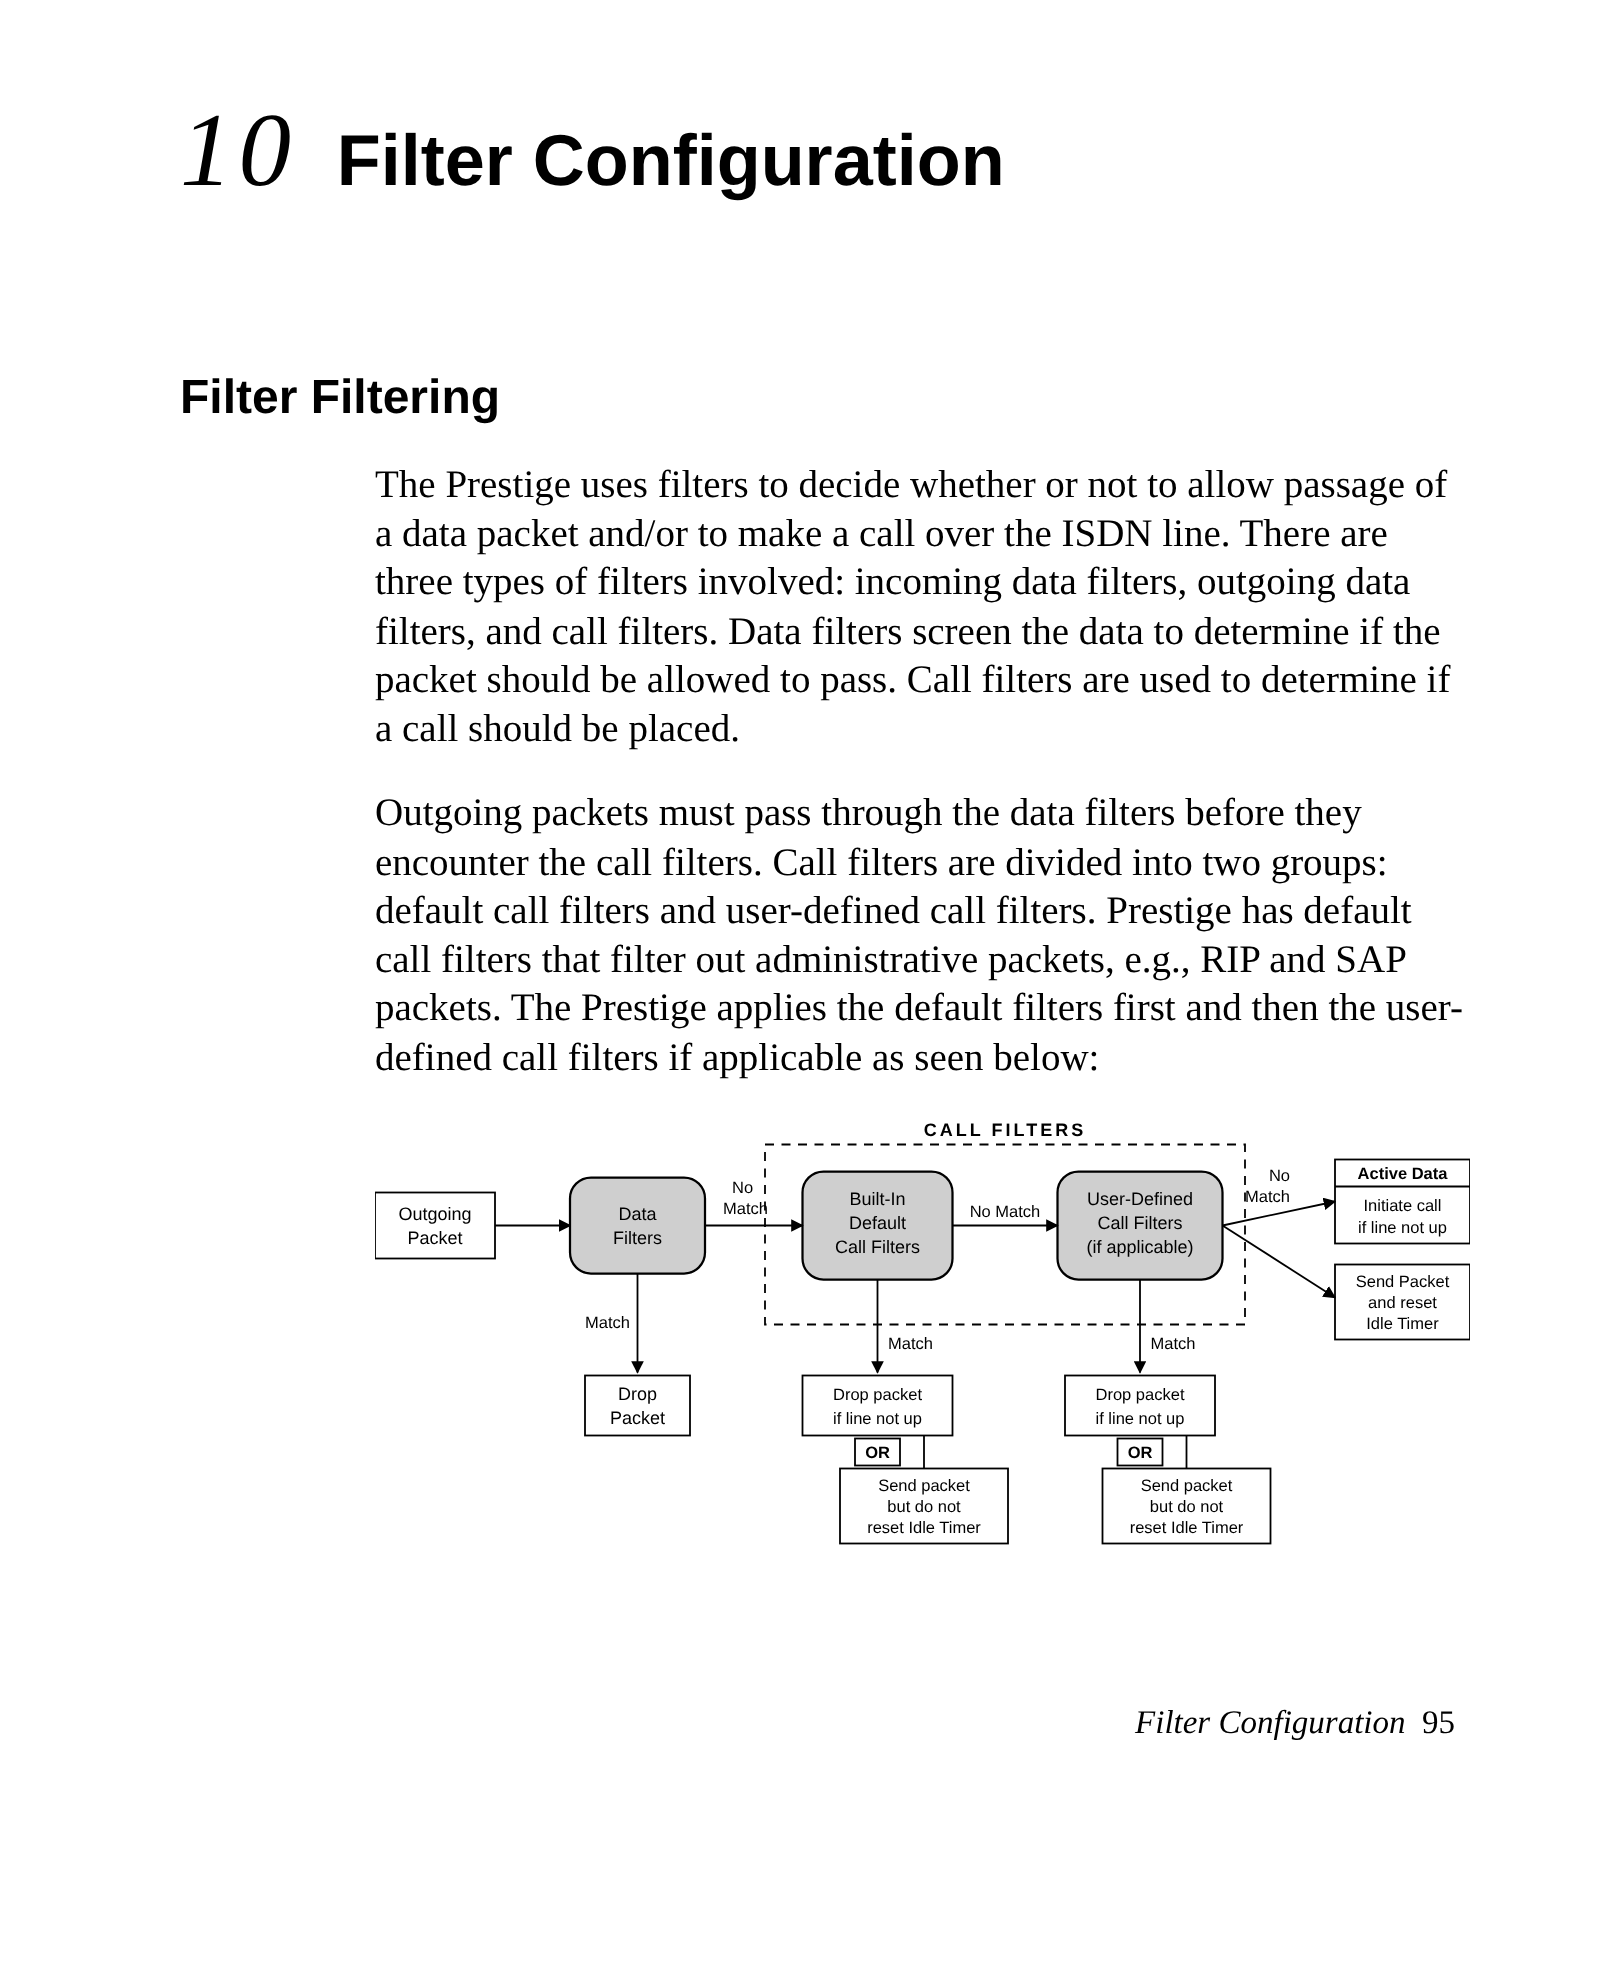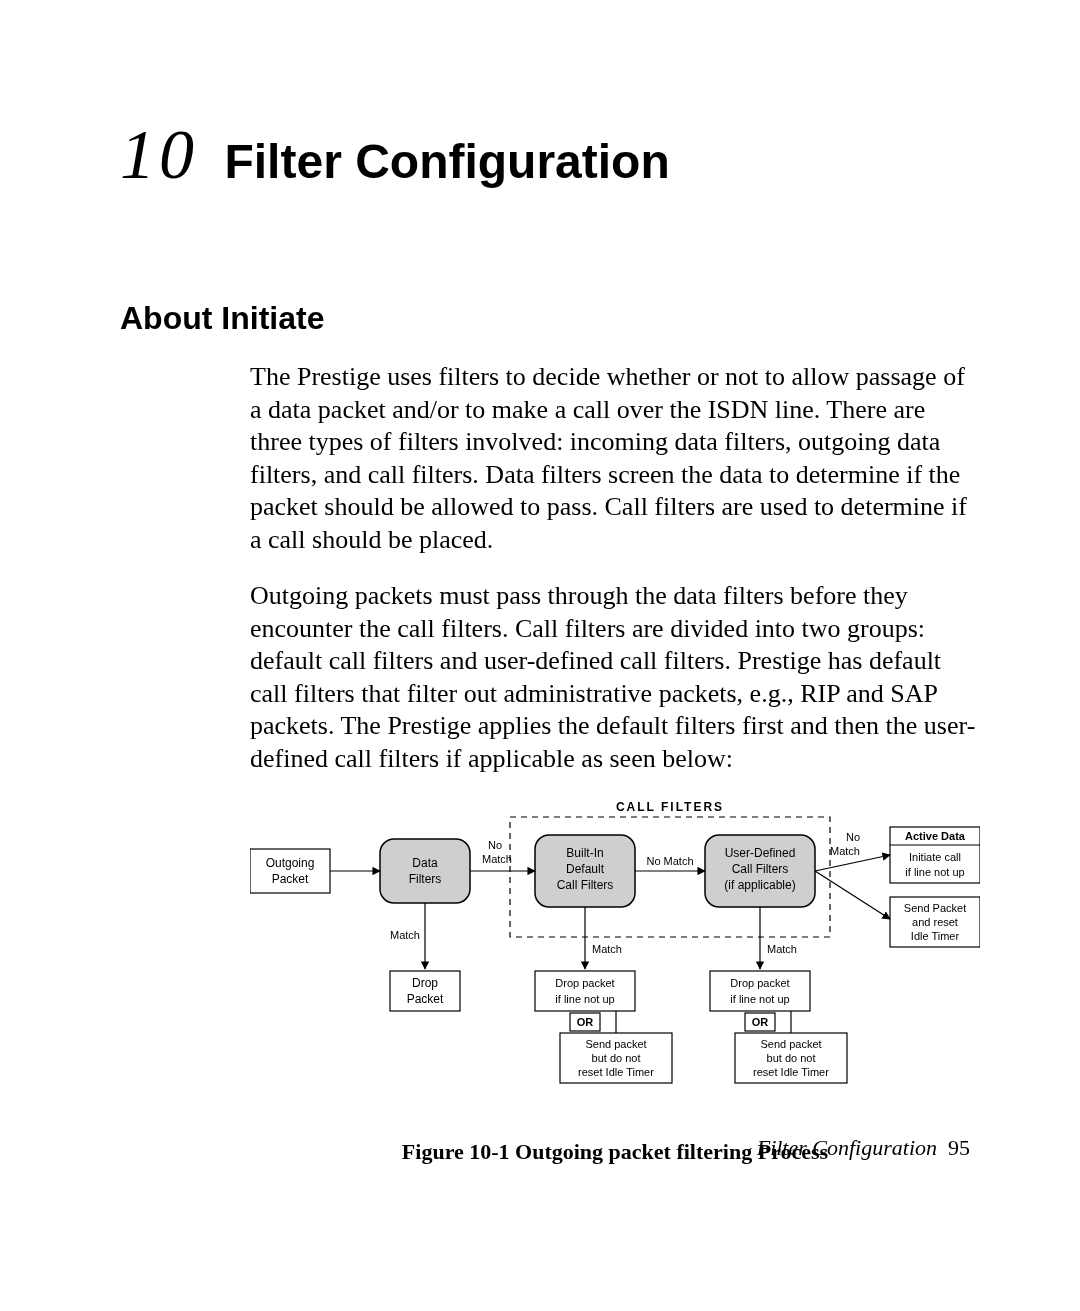--- a/index.html
+++ b/index.html
@@ -8,21 +8,21 @@
     background: #ffffff;
     width: 1080px;
     font-family: "Times New Roman", Times, serif;
     color: #000;
   }
   .page {
     width: 1080px;
     height: 1311px;
     position: relative;
     box-sizing: border-box;
-    padding: 120px 110px 0 120px;
+    padding: 66px 110px 0 120px;
     border-radius: 17px;
   }
   .chapter-title {
     font-family: Arial, Helvetica, sans-serif;
     font-weight: bold;
     margin-bottom: 110px;
   }
   .chapter-number {
     font-family: "Times New Roman", Times, serif;
     font-style: italic;
@@ -84,21 +84,21 @@
 </head>
 <body>
 
 <div class="page">
 
   <div class="chapter-title">
     <span class="chapter-number">10</span>
     <span class="chapter-text">Filter Configuration</span>
   </div>
 
-  <h2 class="section-heading">About Initiate</h2>
+  <h2 class="section-heading">Filter Filtering</h2>
 
   <div class="body-block">
     <p class="body-text">The Prestige uses filters to decide whether or not to allow passage of a data packet and/or to make a call over the ISDN line. There are three types of filters involved: incoming data filters, outgoing data filters, and call filters. Data filters screen the data to determine if the packet should be allowed to pass. Call filters are used to determine if a call should be placed.</p>
     <p class="body-text">Outgoing packets must pass through the data filters before they encounter the call filters. Call filters are divided into two groups: default call filters and user-defined call filters. Prestige has default call filters that filter out administrative packets, e.g., RIP and SAP packets. The Prestige applies the default filters first and then the user-defined call filters if applicable as seen below:</p>
   </div>
 
   <div class="figure">
     <svg viewBox="0 0 730 320" width="730" height="320">
       <defs>
         <marker id="arrow" viewBox="0 0 10 10" refX="9" refY="5" markerWidth="7" markerHeight="7" orient="auto-start-reverse">
@@ -211,20 +211,19 @@
       </g>
 
       <g>
         <rect x="485" y="234" width="112" height="50" fill="#fff" stroke="#000" stroke-width="1.2"></rect>
         <text x="541" y="249" font-size="11" text-anchor="middle">Send packet</text>
         <text x="541" y="263" font-size="11" text-anchor="middle">but do not</text>
         <text x="541" y="277" font-size="11" text-anchor="middle">reset Idle Timer</text>
       </g>
     </svg>
 
-    <div class="figure-caption">Figure 10-1 Outgoing packet filtering Process</div>
   </div>
 
   <div class="footer">
     <span>Filter Configuration</span>&nbsp;
     <span style="font-style:normal">95</span>
   </div>
 </div>
 
 </body></html>

